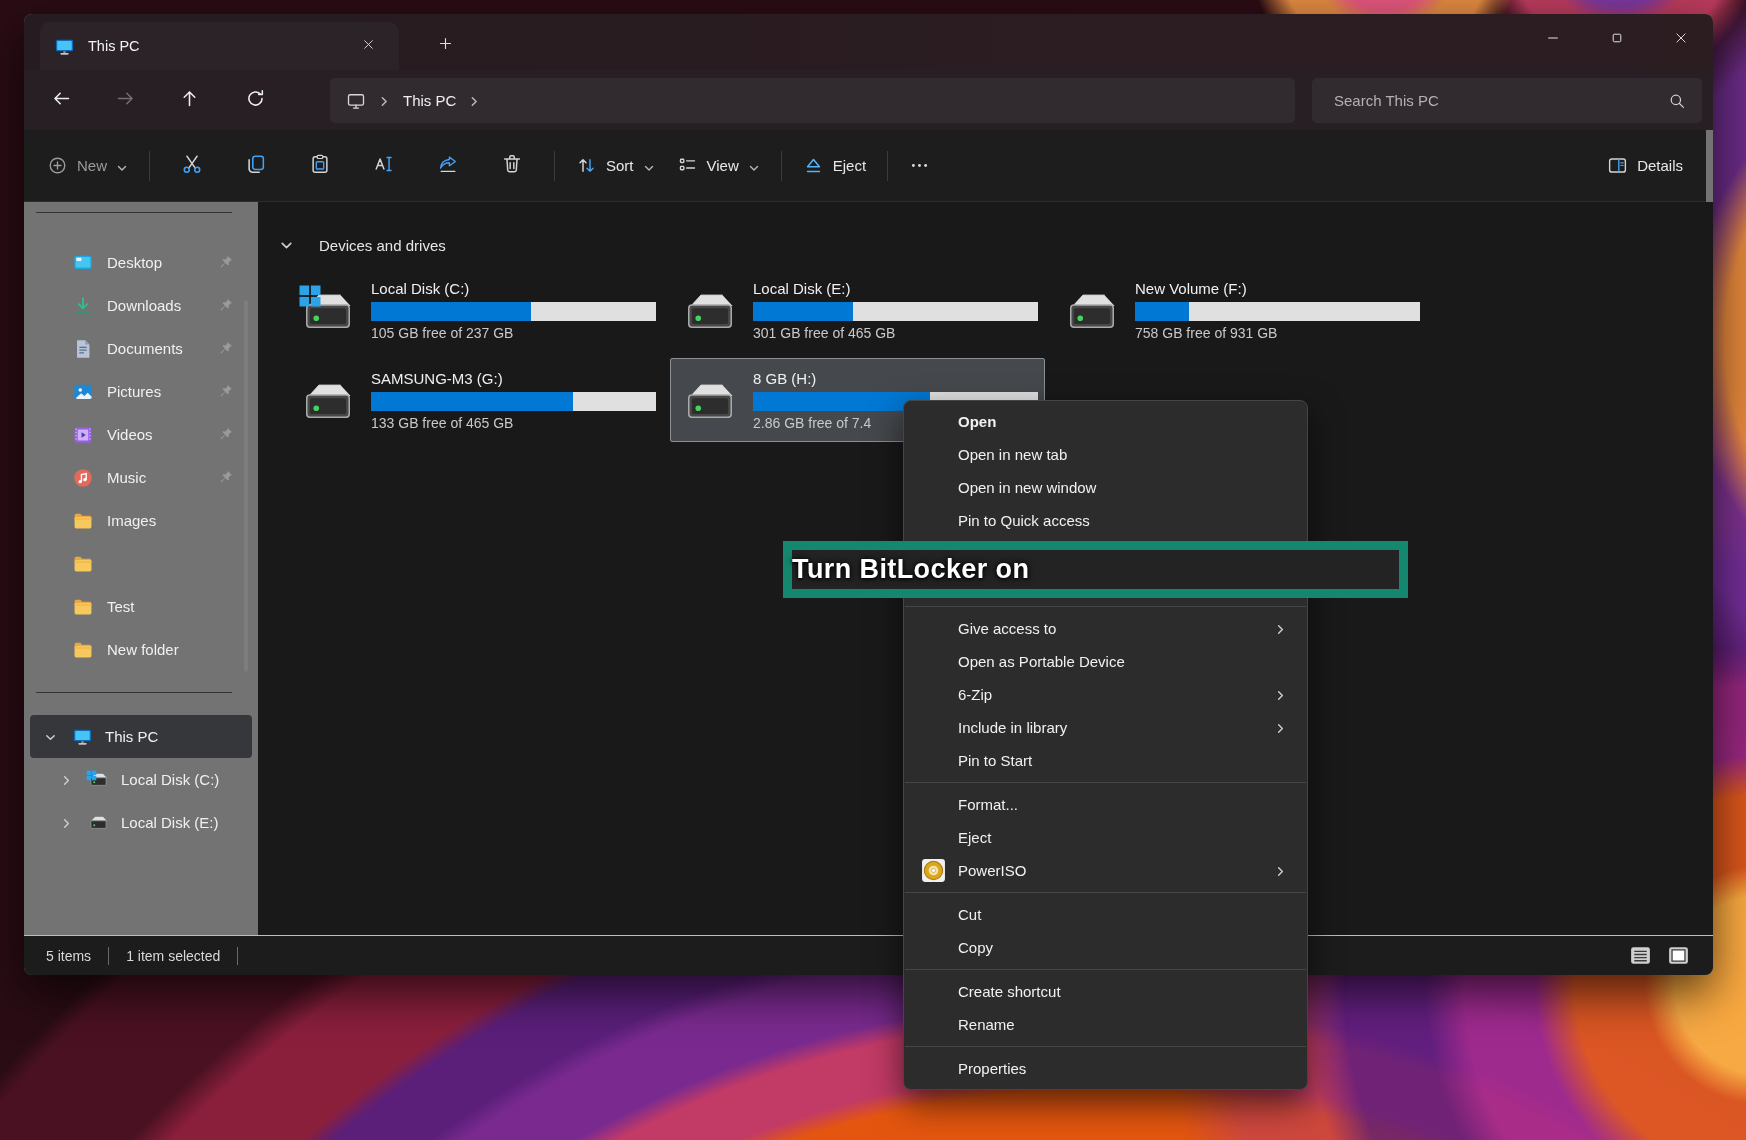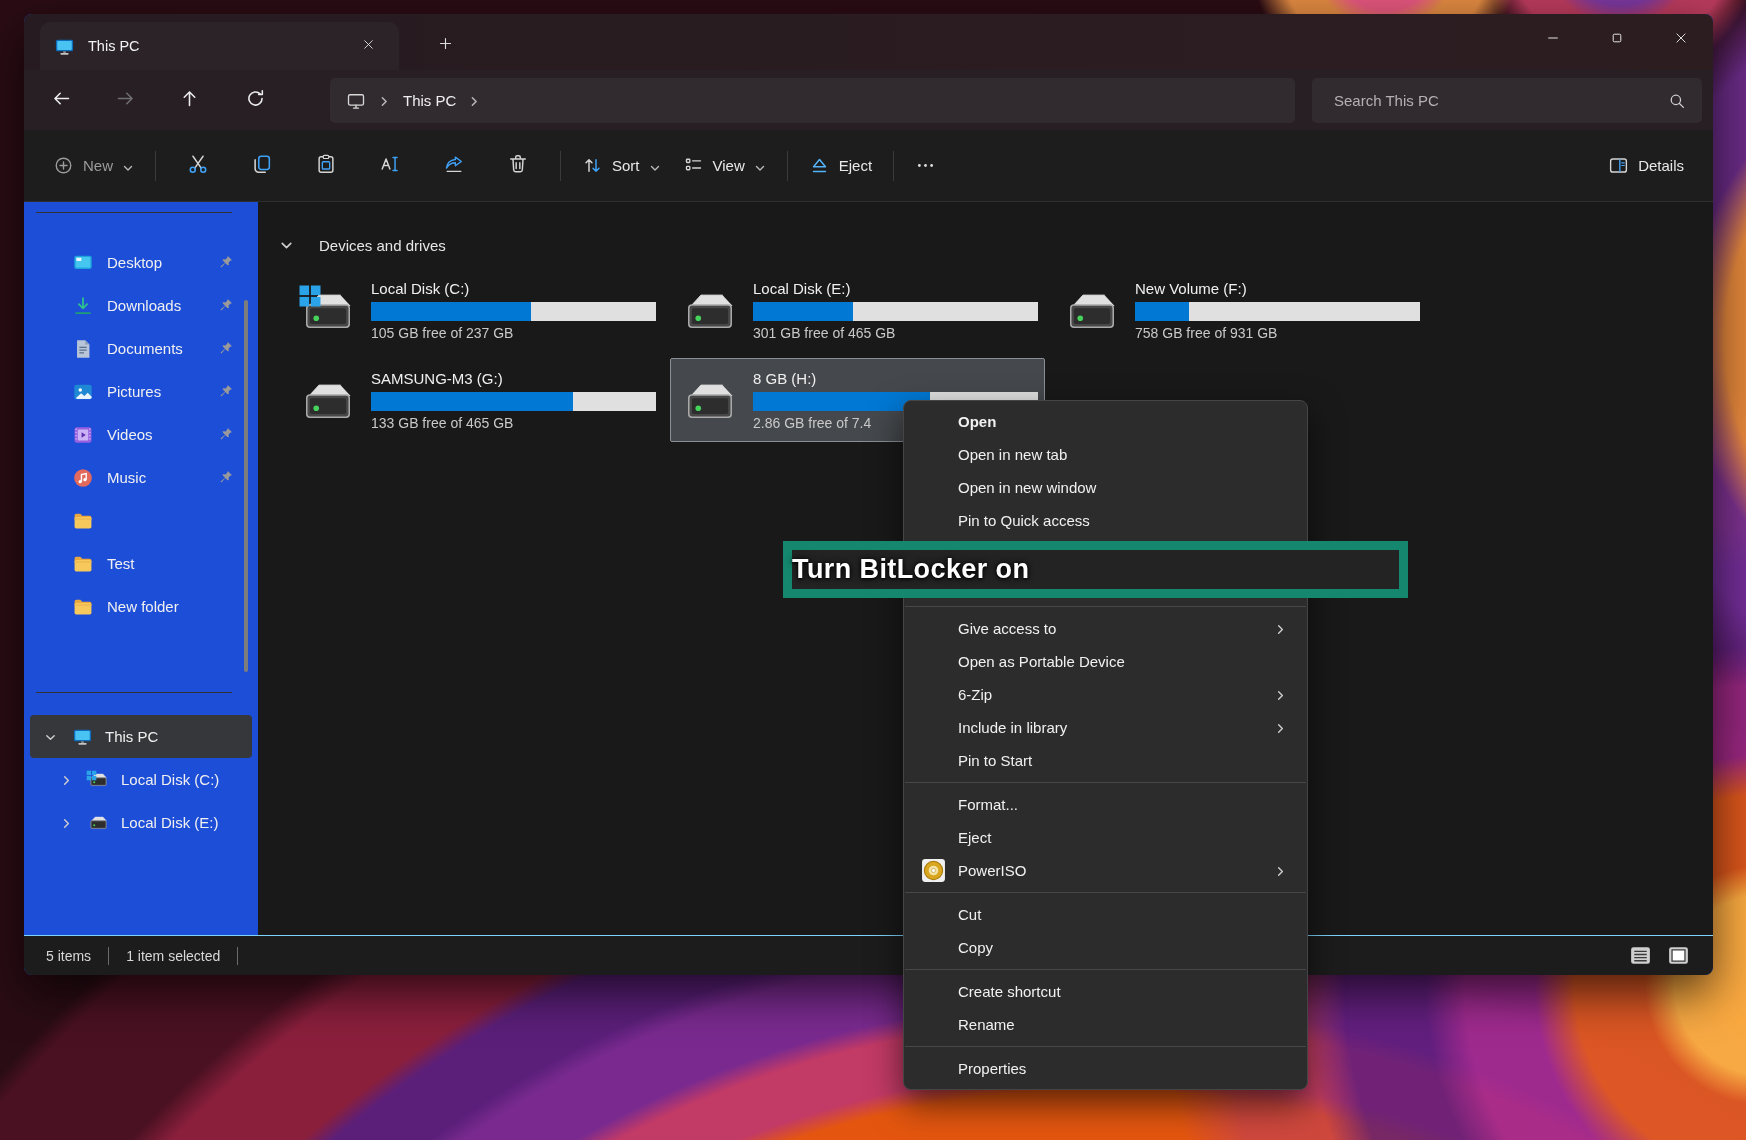--- a/index.html
+++ b/index.html
@@ -12,21 +12,21 @@
     background-image:
       radial-gradient(circle at 1385px -45px, rgba(235,90,130,.95) 0 55px, rgba(242,150,70,.9) 75px 105px, transparent 135px),
       radial-gradient(circle at 1620px -55px, rgba(130,60,170,.9) 0 60px, rgba(220,70,110,.8) 80px 110px, transparent 140px),
       radial-gradient(circle at 1990px 340px, rgba(140,225,235,.95) 0 30px, rgba(80,180,230,.9) 55px 100px, rgba(225,85,145,.9) 140px 190px, rgba(242,145,62,.9) 225px 265px, rgba(120,50,160,.8) 305px 365px, transparent 425px),
       radial-gradient(circle at 1765px 985px, rgba(255,176,64,.95) 0 90px, rgba(232,92,26,.9) 120px 190px, rgba(165,42,142,.85) 230px 300px, rgba(92,28,122,.8) 340px 420px, rgba(192,62,92,.6) 460px 540px, transparent 600px),
       radial-gradient(circle at 1100px 2050px, #f59b1e 0 880px, #e4560f 900px 960px, #c23a66 980px 1030px, #7a2a8f 1050px 1110px, #5b1f7a 1130px 1190px, #8a1f3c 1210px 1300px, #4a1122 1330px 1450px, #2a0c14 1470px);
   }
 
   
   .window { position:absolute; left:24px; top:14px; width:1689px; height:961px;
-    border-radius:8px; overflow:hidden; background:#1d4ed8;
+    border-radius:8px; overflow:hidden; background:#737373;
     box-shadow:0 18px 46px rgba(0,0,0,.65); }
 
   .tabstrip { position:absolute; left:0; top:0; right:0; height:56px;
     background:linear-gradient(90deg,#251b20,#2a1c21 55%,#2c1d21); }
   .tab { position:absolute; left:16px; top:8px; width:359px; height:48px; background:#2b2327;
     border-radius:10px 10px 0 0; display:flex; align-items:center; padding:0 18px 0 14px; }
   .tab-ic { width:21px; height:21px; flex:none; }
   .tab-title { margin-left:13px; font-size:14.5px; color:#f2f2f2; flex:1; }
   .tab-close { width:26px; height:26px; display:flex; align-items:center; justify-content:center; border-radius:4px; }
   .tab-close svg { width:13px; height:13px; }
@@ -46,22 +46,22 @@
   .addr-pill .crumb-chev { width:13px; height:13px; margin:0 12px; }
   .addr-pill .crumb { font-size:15px; color:#efefef; }
   .search-pill { position:absolute; left:1288px; top:8px; width:390px; height:45px; background:#312a2e;
     border-radius:5px; display:flex; align-items:center; padding:0 16px 0 22px; }
   .search-pill input { flex:1; background:transparent; border:none; outline:none;
     font-family:"Liberation Sans",sans-serif; font-size:15px; color:#eee; }
   .search-pill input::placeholder { color:#b7b0b3; }
   .search-ic { width:18px; height:18px; }
 
   
-  .toolbar { position:absolute; left:0; top:116px; right:0; height:72px; background:#1d1d1d;
-    border-bottom:1px solid #2e2e2e; display:flex; align-items:center; padding:0 18px; }
+  .toolbar { position:absolute; left:0; top:116px; right:7px; height:72px; background:#1d1d1d;
+    border-bottom:1px solid #2e2e2e; display:flex; align-items:center; padding:0 12px; }
   .tb-btn { display:flex; align-items:center; gap:9px; padding:9px 11px; border-radius:4px;
     font-size:15px; color:#e8e8e8; white-space:nowrap; }
   .tb-btn .tb-ic { width:21px; height:21px; display:block; }
   .tb-btn .tb-chev { width:12px; height:12px; display:block; }
   .tb-btn.disabled { color:#9b9b9b; }
   .tb-sep { width:1px; height:30px; background:#3a3a3a; margin:0 10px; flex:none; }
   .tb-actions { display:flex; }
   .tb-icbtn { width:64px; height:46px; display:flex; align-items:center; justify-content:center; border-radius:4px; }
   .tb-icbtn svg { width:22px; height:22px; }
   .tb-btn.details { margin-left:auto; }
@@ -399,20 +399,28 @@
           <span class="si-pin"><svg viewBox="0 0 24 24" width="100%" height="100%" fill="#9a9a9a">
               <path d="M15.2 2.8l6 6-2.1.5-2.7 2.7.3 4-2-.3-3.1-3.1-5.3 6.4-1.3-1.3 6.4-5.3-3.1-3.1-.3-2 4 .3 2.7-2.7z"></path>
             </svg></span>
         </div>
         <div class="side-item">
           <span class="si-icon"><svg viewBox="0 0 24 24" width="100%" height="100%">
               <path d="M2.8 6A1.8 1.8 0 0 1 4.6 4.2h4.5l2 2.2h8.3A1.8 1.8 0 0 1 21.2 8.2v1H2.8z" fill="#e9a740"></path>
               <rect x="2.8" y="7.6" width="18.4" height="12.6" rx="1.8" fill="#f7c85c"></rect>
               <path d="M2.8 9h18.4v1.6H2.8z" fill="#efb84e"></path>
             </svg></span>
+          <span class="si-label">Images</span>
+        </div>
+        <div class="side-item">
+          <span class="si-icon"><svg viewBox="0 0 24 24" width="100%" height="100%">
+              <path d="M2.8 6A1.8 1.8 0 0 1 4.6 4.2h4.5l2 2.2h8.3A1.8 1.8 0 0 1 21.2 8.2v1H2.8z" fill="#e9a740"></path>
+              <rect x="2.8" y="7.6" width="18.4" height="12.6" rx="1.8" fill="#f7c85c"></rect>
+              <path d="M2.8 9h18.4v1.6H2.8z" fill="#efb84e"></path>
+            </svg></span>
           <span class="si-label"></span>
         </div>
         <div class="side-item">
           <span class="si-icon"><svg viewBox="0 0 24 24" width="100%" height="100%">
               <path d="M2.8 6A1.8 1.8 0 0 1 4.6 4.2h4.5l2 2.2h8.3A1.8 1.8 0 0 1 21.2 8.2v1H2.8z" fill="#e9a740"></path>
               <rect x="2.8" y="7.6" width="18.4" height="12.6" rx="1.8" fill="#f7c85c"></rect>
               <path d="M2.8 9h18.4v1.6H2.8z" fill="#efb84e"></path>
             </svg></span>
           <span class="si-label">Test</span>
         </div>

